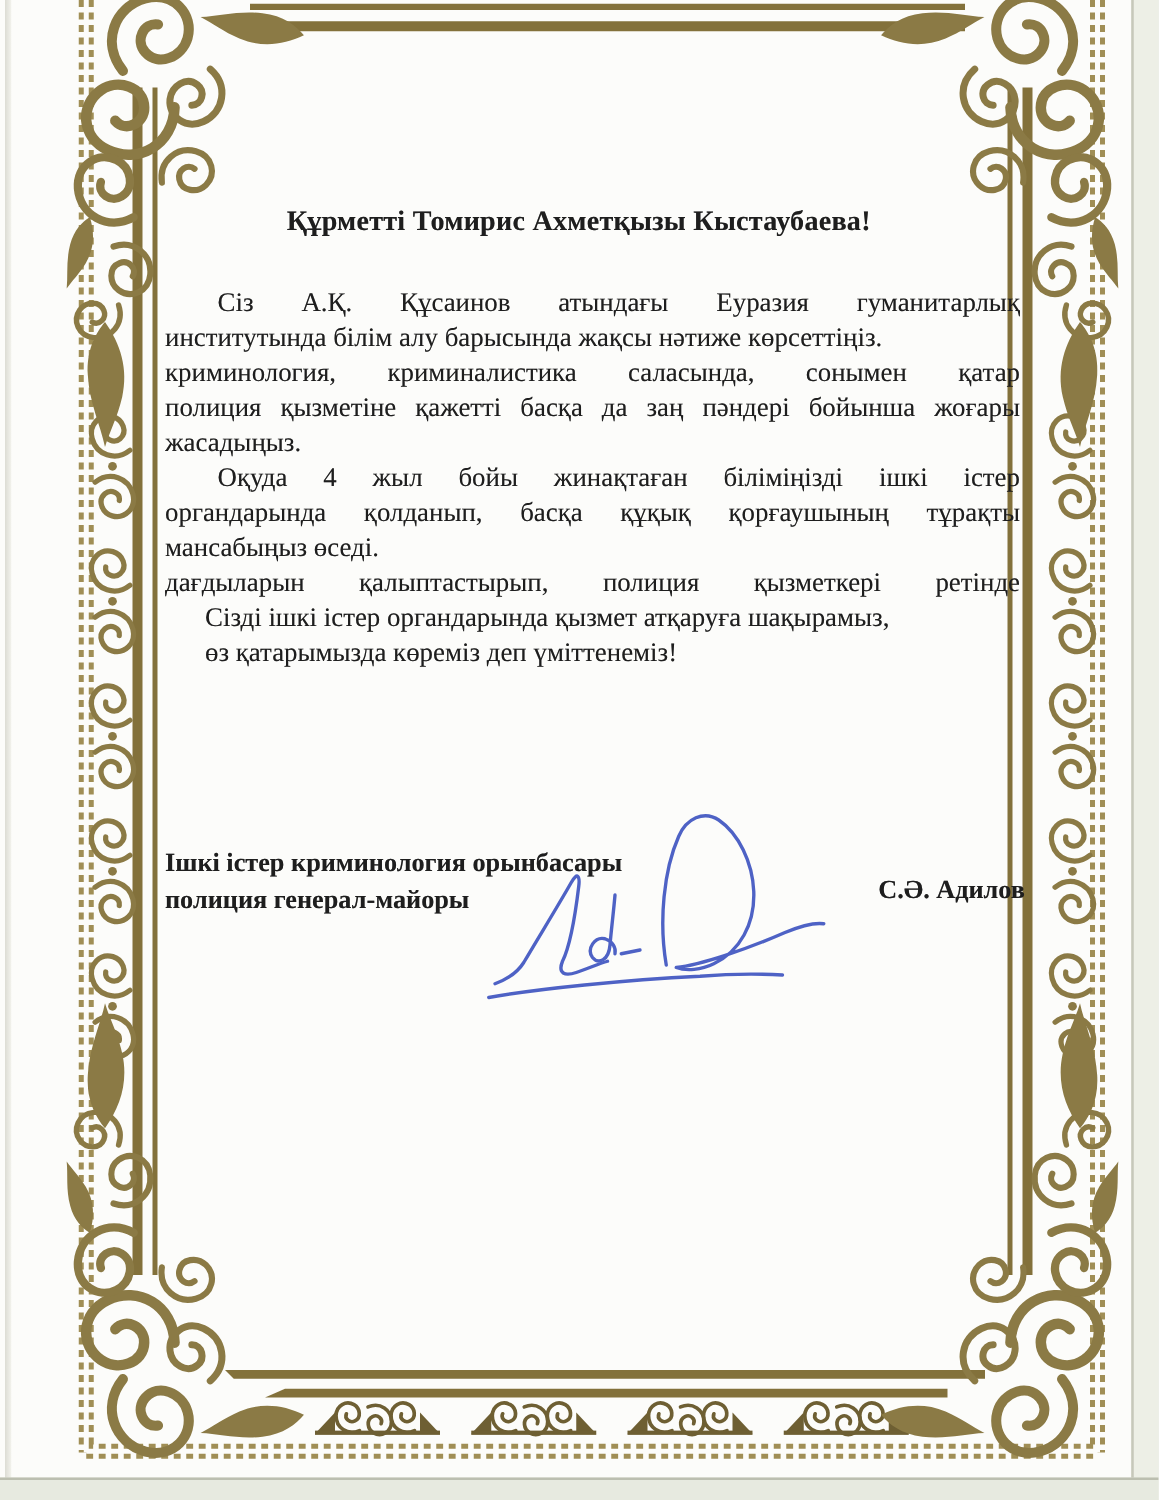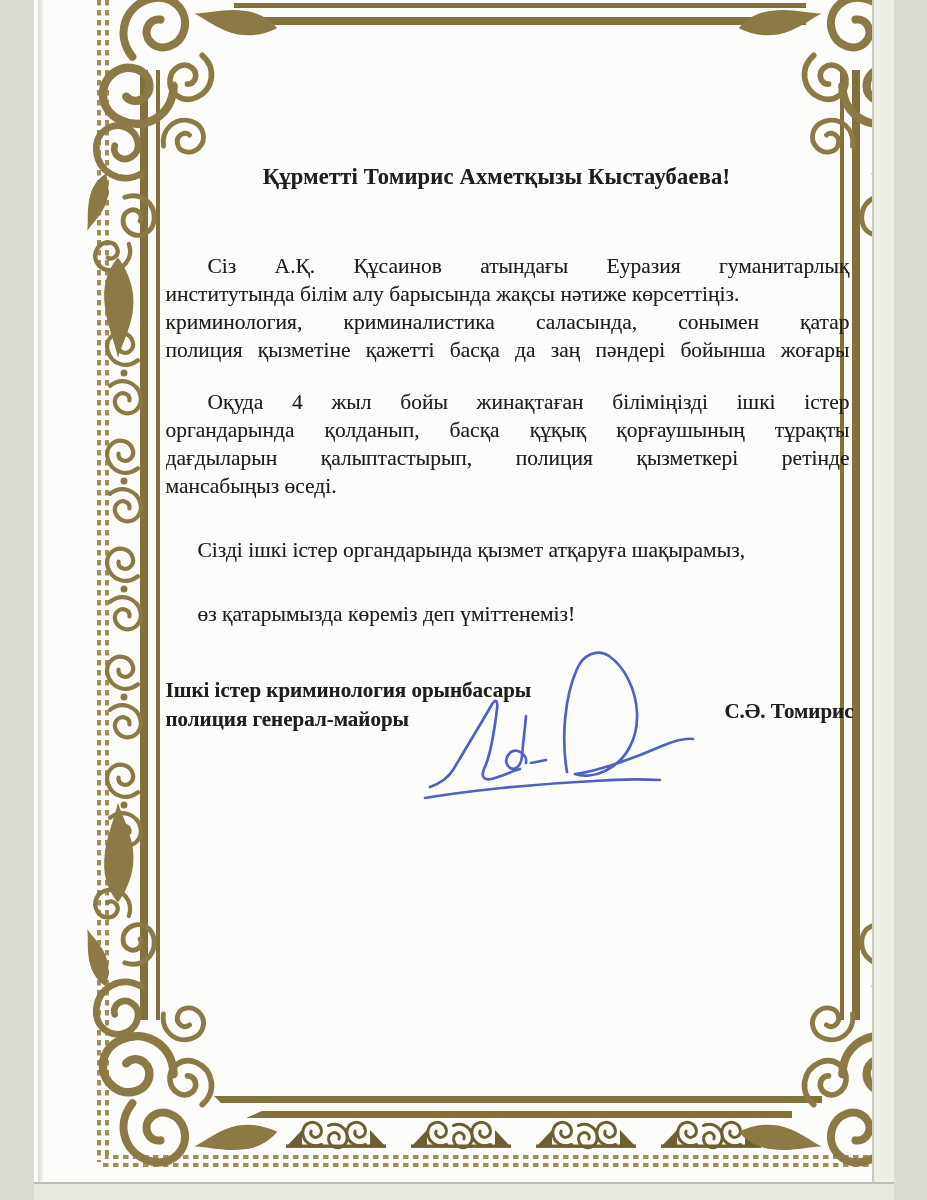--- a/index.html
+++ b/index.html
@@ -1,38 +1,38 @@
 <!DOCTYPE html>
 <html><head>
 <meta charset="utf-8">
 <style>
   html,body{margin:0;padding:0;background:#d9dcd2;}
   .page{
-    position:relative;width:860px;height:1200px;margin:0 auto;
+    position:relative;width:927px;height:1200px;margin:0 auto;
     background:#fcfcfa;overflow:hidden;
     font-family:"Liberation Serif","DejaVu Serif",serif;color:#1e1e1e;
   }
   .page::before{ 
     content:"";position:absolute;left:4px;top:0;width:5px;height:100%;
     background:linear-gradient(90deg,#dcdcd4,#f2f2ec);z-index:1;
   }
   .border-svg{position:absolute;left:0;top:0;z-index:2;}
   .sig-svg{position:absolute;left:0;top:0;z-index:5;pointer-events:none;}
   .title{
     position:absolute;left:110px;top:164px;width:706px;z-index:4;
     text-align:center;font-weight:bold;font-size:22.5px;letter-spacing:.2px;
     text-shadow:0 0 .5px rgba(20,20,20,.45);
   }
   .body-block{position:absolute;left:132px;top:228px;width:684px;z-index:4;
     font-size:21.5px;text-shadow:0 0 .5px rgba(20,20,20,.4);}
   .ln{height:28px;line-height:28px;overflow:hidden;}
   .st{text-align:justify;}
   .st::after{content:"";display:inline-block;width:100%;}
-  .ind{text-indent:42px;margin-top:24px;}
-  .ind2{text-indent:32px;margin-top:36px;}
+  .ind{text-indent:42px;}
+  .ind2{text-indent:32px;}
   .signoff-role{
     position:absolute;left:132px;top:676px;z-index:4;
     font-weight:bold;font-size:21px;line-height:29px;
     text-shadow:0 0 .5px rgba(20,20,20,.45);
   }
   .signoff-name{
     position:absolute;left:560px;top:699px;width:260px;z-index:4;
     text-align:right;font-weight:bold;font-size:21px;
     text-shadow:0 0 .5px rgba(20,20,20,.45);
   }
@@ -129,33 +129,34 @@
     </g>
   </svg>
 
   <div class="title">Құрметті Томирис Ахметқызы Кыстаубаева!</div>
 
   <div class="body-block">
     <div class="ln ind st">Сіз А.Қ. Құсаинов атындағы Еуразия гуманитарлық</div>
     <div class="ln">институтында білім алу барысында жақсы нәтиже көрсеттіңіз.</div>
     <div class="ln st">криминология, криминалистика саласында, сонымен қатар</div>
     <div class="ln st">полиция қызметіне қажетті басқа да заң пәндері бойынша жоғары</div>
+    <div class="ln">жасадыңыз.</div>
     <div class="ln ind st">Оқуда 4 жыл бойы жинақтаған біліміңізді ішкі істер</div>
     <div class="ln st">органдарында қолданып, басқа құқық қорғаушының тұрақты</div>
+    <div class="ln">мансабыңыз өседі.</div>
     <div class="ln st">дағдыларын қалыптастырып, полиция қызметкері ретінде</div>
-    <div class="ln">мансабыңыз өседі.</div>
     <div class="ln ind2">Сізді ішкі істер органдарында қызмет атқаруға шақырамыз,</div>
     <div class="ln ind2">өз қатарымызда көреміз деп үміттенеміз!</div>
   </div>
 
   <div class="signoff-role">
     <div>Ішкі істер криминология орынбасары</div>
     <div>полиция генерал-майоры</div>
   </div>
-  <div class="signoff-name">С.Ә. Томирис</div>
+  <div class="signoff-name">С.Ә. Адилов</div>
 
   <svg class="sig-svg" width="927" height="1200" viewBox="0 0 927 1200" aria-hidden="true">
     <g fill="none" stroke="#4e62c5" stroke-width="2.7" stroke-linecap="round" stroke-linejoin="round">
       <path d="M396,787 C407,783 414,778 419,770 C432,748 448,722 457,706 C462,697 464,701 463,709 C460,734 456,757 450,769 C446,779 452,781 461,778 C470,775 479,771 486,769"></path>
       <path d="M492,716 C491,728 489,744 488,756 C487,768 479,772 474,766 C469,759 476,749 484,751 C490,753 493,758 492,763"></path>
       <path d="M497,763 L512,760"></path>
       <path d="M533,772 C527,737 531,696 543,669 C549,655 563,648 575,656 C591,667 602,690 603,713 C604,739 592,761 571,771 C561,776 549,777 541,774 C560,772 596,760 628,746 C640,741 652,738 659,739"></path>
       <path d="M391,798 C430,791 500,784 560,781 C585,779 608,779 626,780"></path>
     </g>
   </svg>

